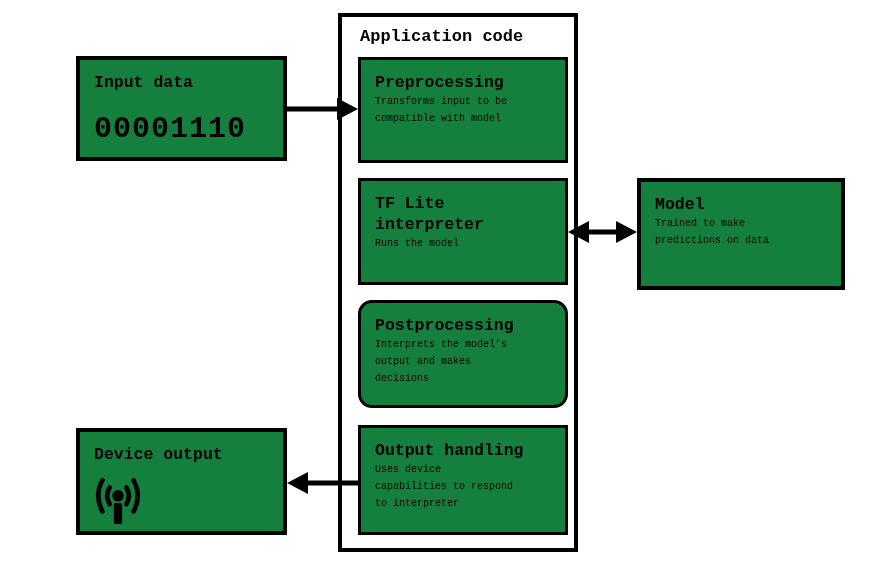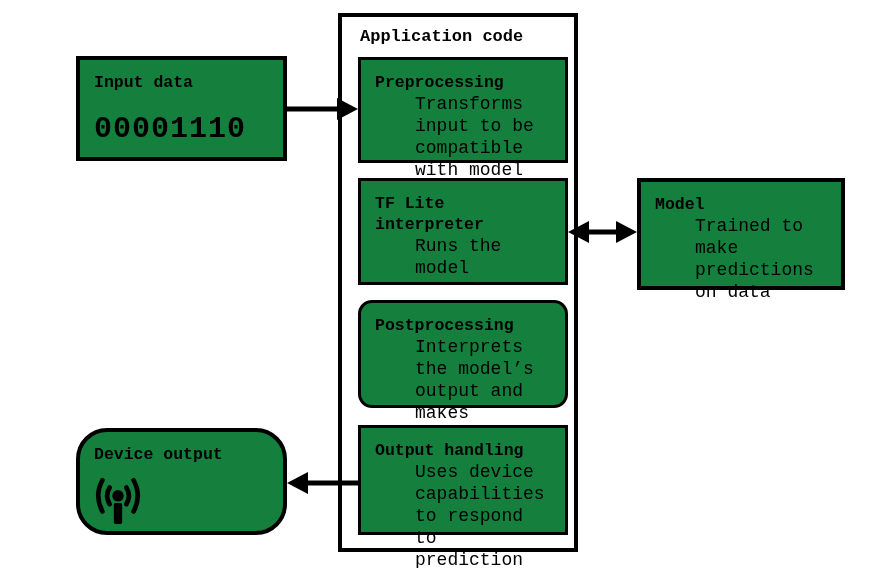--- a/index.html
+++ b/index.html
@@ -19,24 +19,23 @@
     box-sizing: border-box;
     padding: 12px 14px;
   }
   .box.thick { border-width: 4px; }
   .box-title {
     font-weight: bold;
     font-size: 16.5px;
     line-height: 21px;
   }
   .box-desc {
-    font-size: 18px;
-    line-height: 22px;
+    font-size: 10px;
+    line-height: 17px;
     white-space: pre-line;
-    margin-left: 40px;
   }
   #app-container {
     position: absolute;
     left: 338px; top: 13px; width: 240px; height: 539px;
     border: 4px solid #000000;
     box-sizing: border-box;
     background: #ffffff;
   }
   #app-title {
     position: absolute;
@@ -50,21 +49,21 @@
     left: 14px; top: 52px;
     font-weight: bold;
     font-size: 30px;
     letter-spacing: 1px;
   }
   #step-pre    { left: 358px; top: 57px;  width: 210px; height: 106px; }
   #step-interp { left: 358px; top: 178px; width: 210px; height: 107px; }
   #step-post   { left: 358px; top: 300px; width: 210px; height: 108px; border-radius: 14px; }
   #step-out    { left: 358px; top: 425px; width: 210px; height: 110px; }
   #model-box   { left: 637px; top: 178px; width: 208px; height: 112px; border-width: 4px; }
-  #device-box  { left: 76px;  top: 428px; width: 211px; height: 107px; border-width: 4px; border-radius: 31px; }
+  #device-box  { left: 76px;  top: 428px; width: 211px; height: 107px; border-width: 4px; }
   .arrow { position: absolute; }
   #device-icon { position: absolute; left: 12px; top: 42px; }
 </style>
 </head>
 <body>
 
 <div id="stage">
 
   <div id="app-container"></div>
   <div id="app-title">Application code</div>
@@ -89,21 +88,21 @@
     <div class="box-title">Postprocessing</div>
     <div class="box-desc">Interprets the model’s
 output and makes
 decisions</div>
   </div>
 
   <div id="step-out" class="box">
     <div class="box-title">Output handling</div>
     <div class="box-desc">Uses device
 capabilities to respond
-to prediction</div>
+to interpreter</div>
   </div>
 
   <div id="model-box" class="box">
     <div class="box-title">Model</div>
     <div class="box-desc">Trained to make
 predictions on data</div>
   </div>
 
   <div id="device-box" class="box">
     <div class="box-title">Device output</div>

